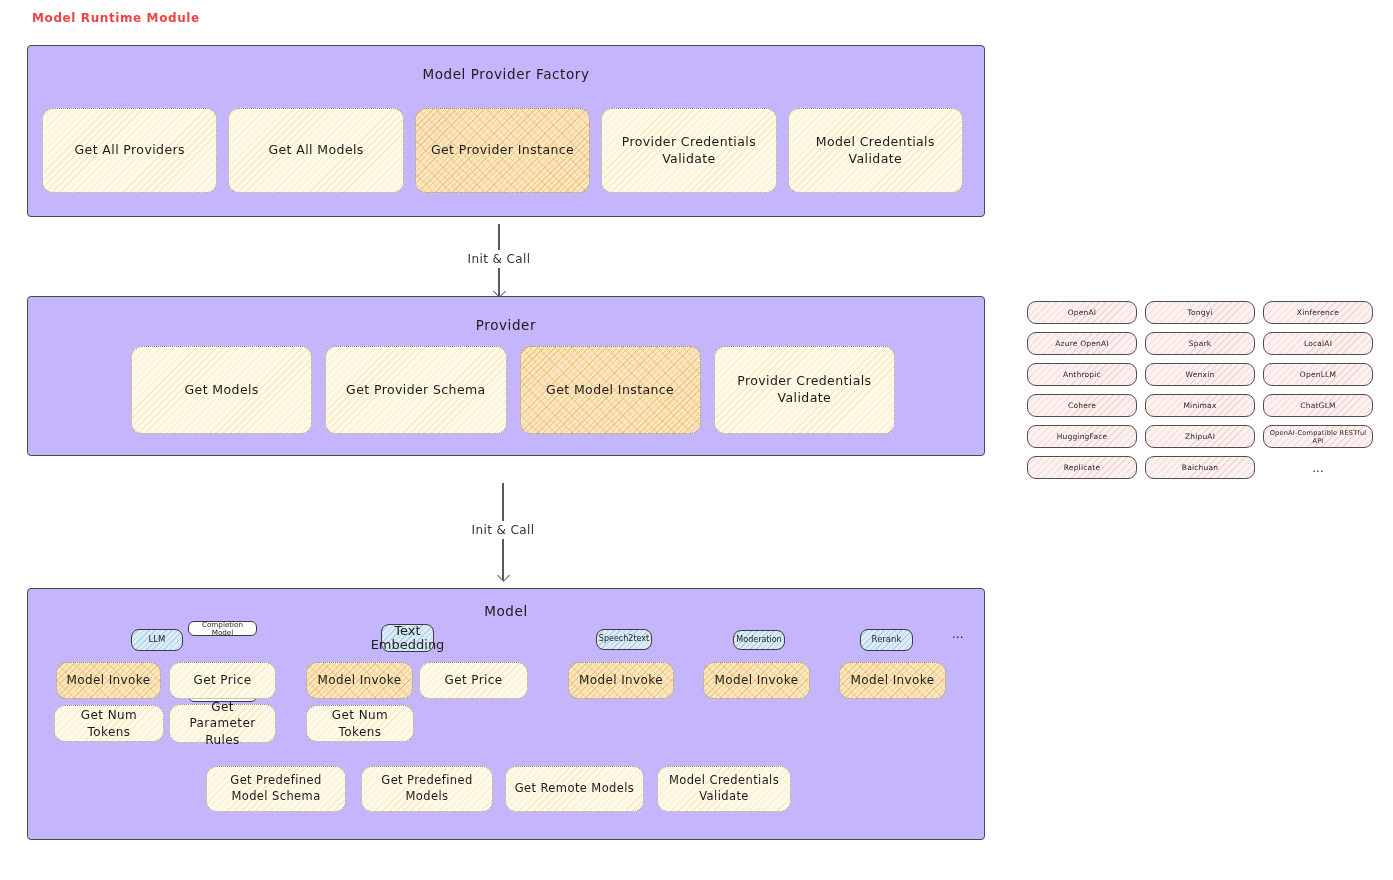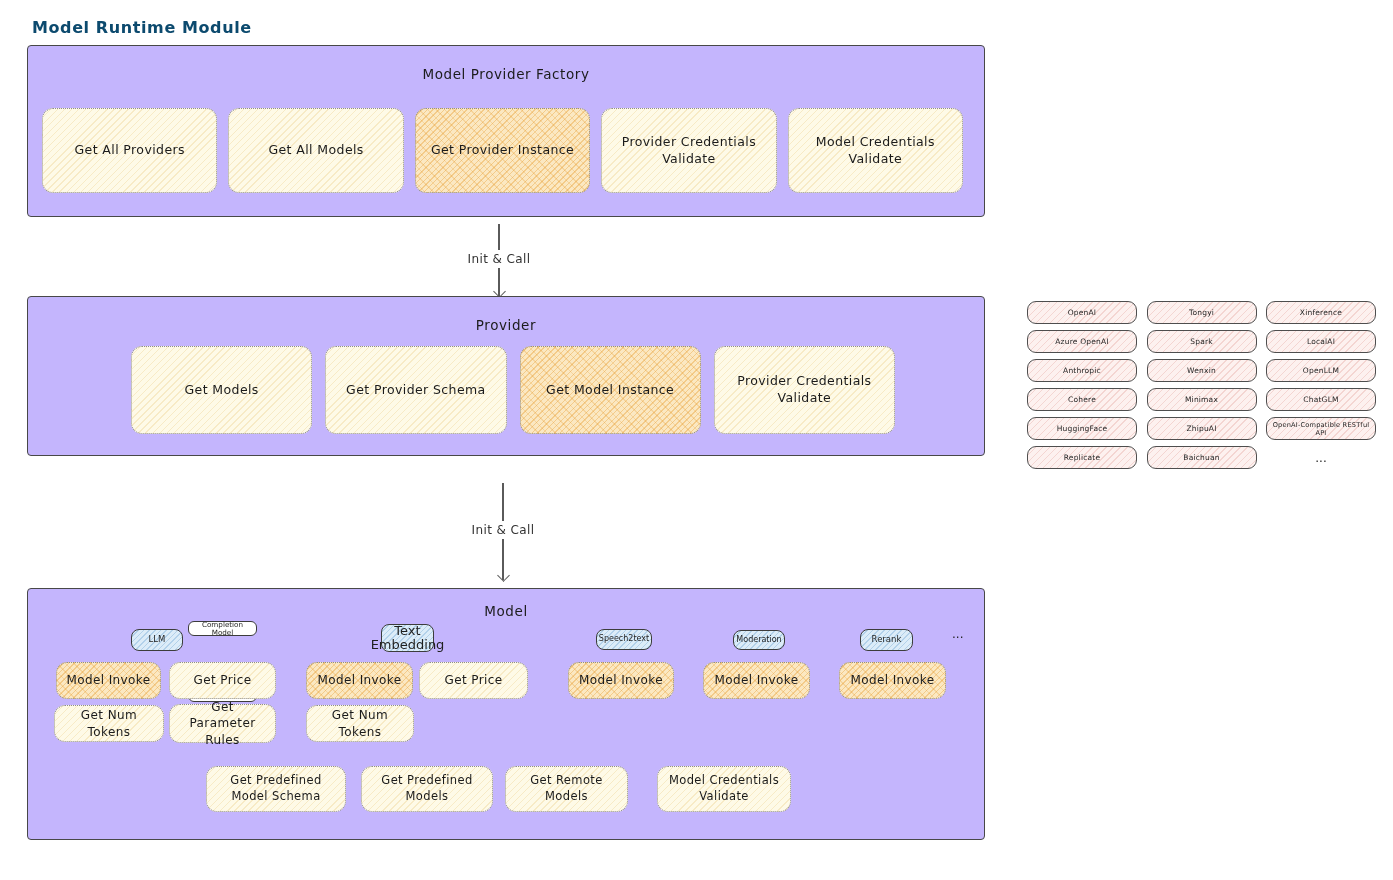--- a/index.html
+++ b/index.html
@@ -2,22 +2,22 @@
 <html><head>
 <meta charset="utf-8">
 <style>
   * { margin:0; padding:0; box-sizing:border-box; }
   html,body { background:#ffffff; }
   .canvas {
     position:relative; width:1393px; height:880px; background:#ffffff;
     font-family:"DejaVu Sans", sans-serif; color:#1d1d1d; overflow:hidden;
   }
   .page-title {
-    position:absolute; left:32px; top:18px; font-size:16px; font-weight:700;
-    letter-spacing:0.6px; color:#0c4a6e;
+    position:absolute; left:32px; top:11px; font-size:12px; font-weight:700;
+    letter-spacing:0.6px; color:#ef4444;
   }
   
   .box {
     position:absolute; background:#c4b5fd; border:1.4px solid #484848;
     border-radius:4px;
   }
   .stack::before, .stack::after {
     content:""; position:absolute; border:1.3px solid #4e4e4e;
     border-radius:14px; background:#ffffff;
   }
@@ -52,21 +52,21 @@
   .arrow { position:absolute; width:90px; display:flex; flex-direction:column; align-items:center; }
   .vline { width:1.4px; background:#5a5a5a; }
   .arrow-label { font-size:12px; letter-spacing:0.4px; color:#333; padding:2px 0; white-space:nowrap; }
   .arrow-head {
     width:9px; height:9px; border-left:1.5px solid #5a5a5a; border-bottom:1.5px solid #5a5a5a;
     transform:rotate(-45deg); margin-top:-9px;
   }
   
   .chips {
     position:absolute; left:1027px; top:301px;
-    display:grid; grid-template-columns:repeat(3, 110px); column-gap:9.5px; row-gap:6px;
+    display:grid; grid-template-columns:repeat(3, 110px); column-gap:9.5px; row-gap:6px;gap:8px;
   }
   .chip {
     height:23px; border:1.3px solid #4e4e4e; border-radius:9px;
     display:flex; align-items:center; justify-content:center; text-align:center;
     font-size:7.5px; letter-spacing:0.2px; color:#252525;
     background-color:#fdf1ef;
     background-image:repeating-linear-gradient(135deg, rgba(212,115,105,0.22) 0 1px, transparent 1px 5px);
     overflow:hidden; padding:0 3px;
   }
   .chip.small { font-size:6.6px; }
@@ -168,17 +168,17 @@
     <div class="btn orange op" style="left:540px; top:73px; width:106px;">Model Invoke</div>
     <div class="btn orange op" style="left:675px; top:73px; width:107px;">Model Invoke</div>
     <div class="btn orange op" style="left:811px; top:73px; width:107px;">Model Invoke</div>
 
     <div class="btn yellow op" style="left:26px;  top:116px; width:110px;">Get Num Tokens</div>
     <div class="btn yellow op op2" style="left:141px; top:115px; width:107px;">Get Parameter Rules</div>
     <div class="btn yellow op" style="left:278px; top:116px; width:108px;">Get Num Tokens</div>
 
     <div class="btn yellow bot" style="left:178px; top:177px; width:140px;">Get Predefined Model Schema</div>
     <div class="btn yellow bot" style="left:333px; top:177px; width:132px;">Get Predefined Models</div>
-    <div class="btn yellow bot" style="left:477px; top:177px; width:123px;">Get Remote Models</div>
+    <div class="btn yellow bot" style="left:477px; top:177px; width:139px;">Get Remote Models</div>
     <div class="btn yellow bot" style="left:629px; top:177px; width:134px;">Model Credentials Validate</div>
   </section>
 
 </div>
 
 </body></html>

